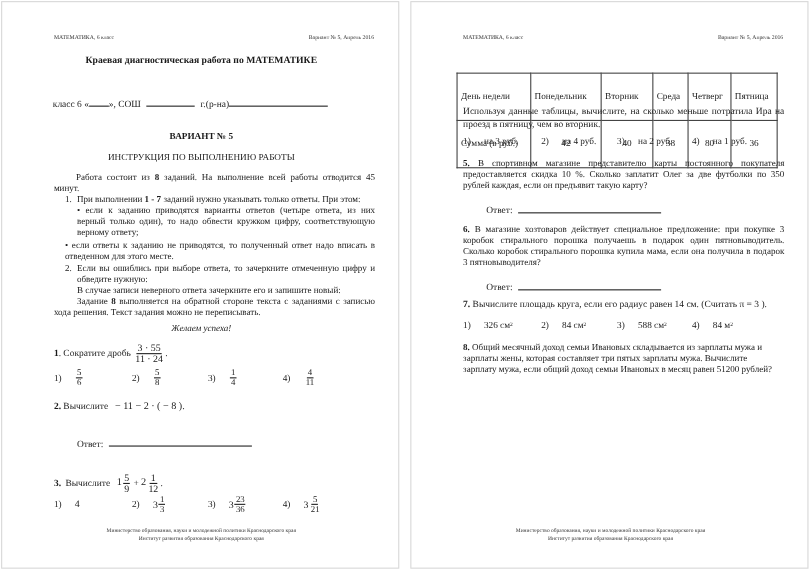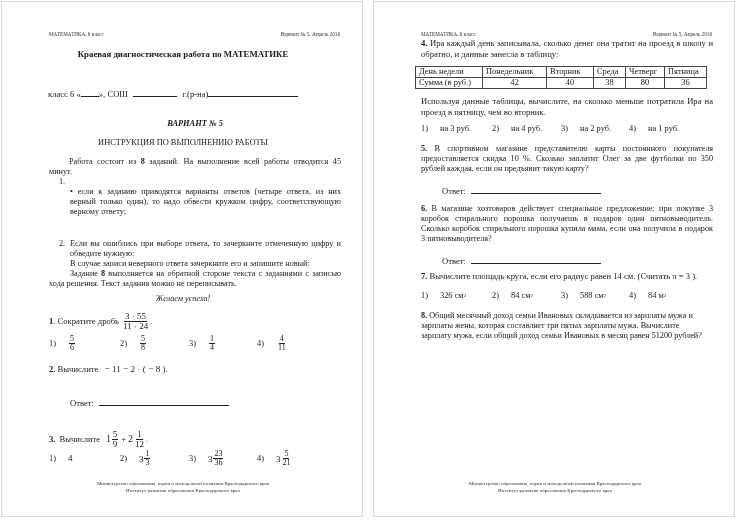--- a/index.html
+++ b/index.html
@@ -22,49 +22,53 @@
   .bold { font-weight: bold; }
   .ital { font-style: italic; }
   .line { display: inline-block; border-bottom: 0.8px solid #222; vertical-align: baseline; height: 8px; }
   .frac { display: inline-flex; flex-direction: column; align-items: center; vertical-align: middle; font-size: 9px; line-height: 9px; margin: 0 1px; }
   .frac .num { padding: 0 1px; border-bottom: 0.8px solid #222; }
   .frac .den { padding: 0 1px; }
   .frac-sm { font-size: 8px; line-height: 8px; }
   .opt { position: absolute; font-size: 8.4px; white-space: nowrap; display: flex; align-items: center; }
   .opt .n { margin-right: 12px; }
   table.data { border-collapse: collapse; font-size: 8.4px; }
-  table.data td { border: 0.8px solid #444; padding: 0 3px; height: 10px; line-height: 10px; }
+  table.data td { border: 0.8px solid #444; padding: 16px 3px; height: 10px; line-height: 10px; }
   table.data tr.r2 td.v { text-align: center; }
   .footer { font-size: 5px; line-height: 6.6px; color: #333; text-align: center; }
   sup { font-size: 5px; vertical-align: 3px; }
 </style>
 </head>
 <body>
 
 <div class="page" id="page-left">
   <div class="abs hdr" style="left:47px;">МАТЕМАТИКА, 6 класс</div>
   <div class="abs hdr" style="right:22px;">Вариант № 5, Апрель 2016</div>
 
   <div class="abs bold center" style="left:0;width:362px;top:47px;font-size:8.8px;">Краевая диагностическая работа по МАТЕМАТИКЕ</div>
 
   <div class="abs txt" style="left:46px;top:86px;">
     <span>класс 6 «</span><span class="line" style="width:18px;"></span><span>»,  СОШ</span>
     <span class="line" style="width:44px;margin-left:3px;"></span>
     <span style="margin-left:3px;">г.(р-на)</span><span class="line" style="width:90px;"></span>
   </div>
 
-  <div class="abs bold center" style="left:12px;width:362px;top:117px;font-size:8.4px;font-style:italic;">ВАРИАНТ № 5</div>
+  <div class="abs bold center" style="left:0;width:362px;top:117px;font-size:8.4px;">ВАРИАНТ № 5</div>
   <div class="abs center" style="left:0;width:362px;top:136px;font-size:8.4px;">ИНСТРУКЦИЯ ПО ВЫПОЛНЕНИЮ РАБОТЫ</div>
 
   <div class="abs small just" style="left:47px;width:292px;top:155px;text-indent:20px;">
     <span>Работа состоит из </span><b>8</b><span> заданий. На выполнение всей работы отводится 45 минут.</span>
   </div>
 
   <div class="abs small" style="left:57px;top:175px;">1.</div>
+  <div class="abs small just" style="left:68px;width:271px;top:175px;">
+    <span>При выполнении </span><b>1 - 7</b><span> заданий нужно указывать только ответы. При этом:</span>
+  </div>
   <div class="abs small just" style="left:68px;width:271px;top:185px;">• если к заданию приводятся варианты ответов (четыре ответа, из них верный только один), то надо обвести кружком цифру, соответствующую верному ответу;</div>
+  <div class="abs small just" style="left:57px;width:282px;top:216px;">• если ответы к заданию не приводятся, то полученный ответ надо вписать в отведенном для этого месте.</div>
 
   <div class="abs small" style="left:57px;top:237px;">2.</div>
   <div class="abs small" style="left:68px;top:257px;">В случае записи неверного ответа зачеркните его и запишите новый:</div>
   <div class="abs small just" style="left:68px;width:271px;top:237px;">Если вы ошиблись при выборе ответа, то зачеркните отмеченную цифру и обведите нужную:</div>
   <div class="abs small just" style="left:47px;width:292px;top:267px;text-indent:21px;">
     <span>Задание  </span><b>8</b><span>  выполняется на обратной стороне текста с заданиями с записью хода решения. Текст задания можно не переписывать.</span>
   </div>
 
   <div class="abs ital center" style="left:0;width:362px;top:292px;font-size:8.2px;">Желаем успеха!</div>
 
@@ -164,24 +168,20 @@
   <div class="abs footer" style="left:0;width:362px;top:479px;">
     <div>Министерство образования, науки и молодежной политики Краснодарского края</div>
     <div>Институт развития образования Краснодарского края</div>
   </div>
 </div>
 
 <div class="page" id="page-right">
   <div class="abs hdr" style="left:47px;">МАТЕМАТИКА, 6 класс</div>
   <div class="abs hdr" style="right:22px;">Вариант № 5, Апрель 2016</div>
 
-  <div class="abs txt just" style="left:47px;width:292px;top:36px;">
-    <b>4.</b>
-    <span>Ира каждый день записывала, сколько денег она тратит на проезд в школу и обратно, и данные занесла в таблицу:</span>
-  </div>
   <div class="abs" style="left:41px;top:64px;">
     <table class="data">
       <tbody>
           <tr>
         <td style="width:60px;">День недели</td>
         <td style="width:57px;">Понедельник</td>
         <td style="width:40px;">Вторник</td>
         <td style="width:25px;">Среда</td>
         <td style="width:32px;">Четверг</td>
         <td style="width:35px;">Пятница</td>

